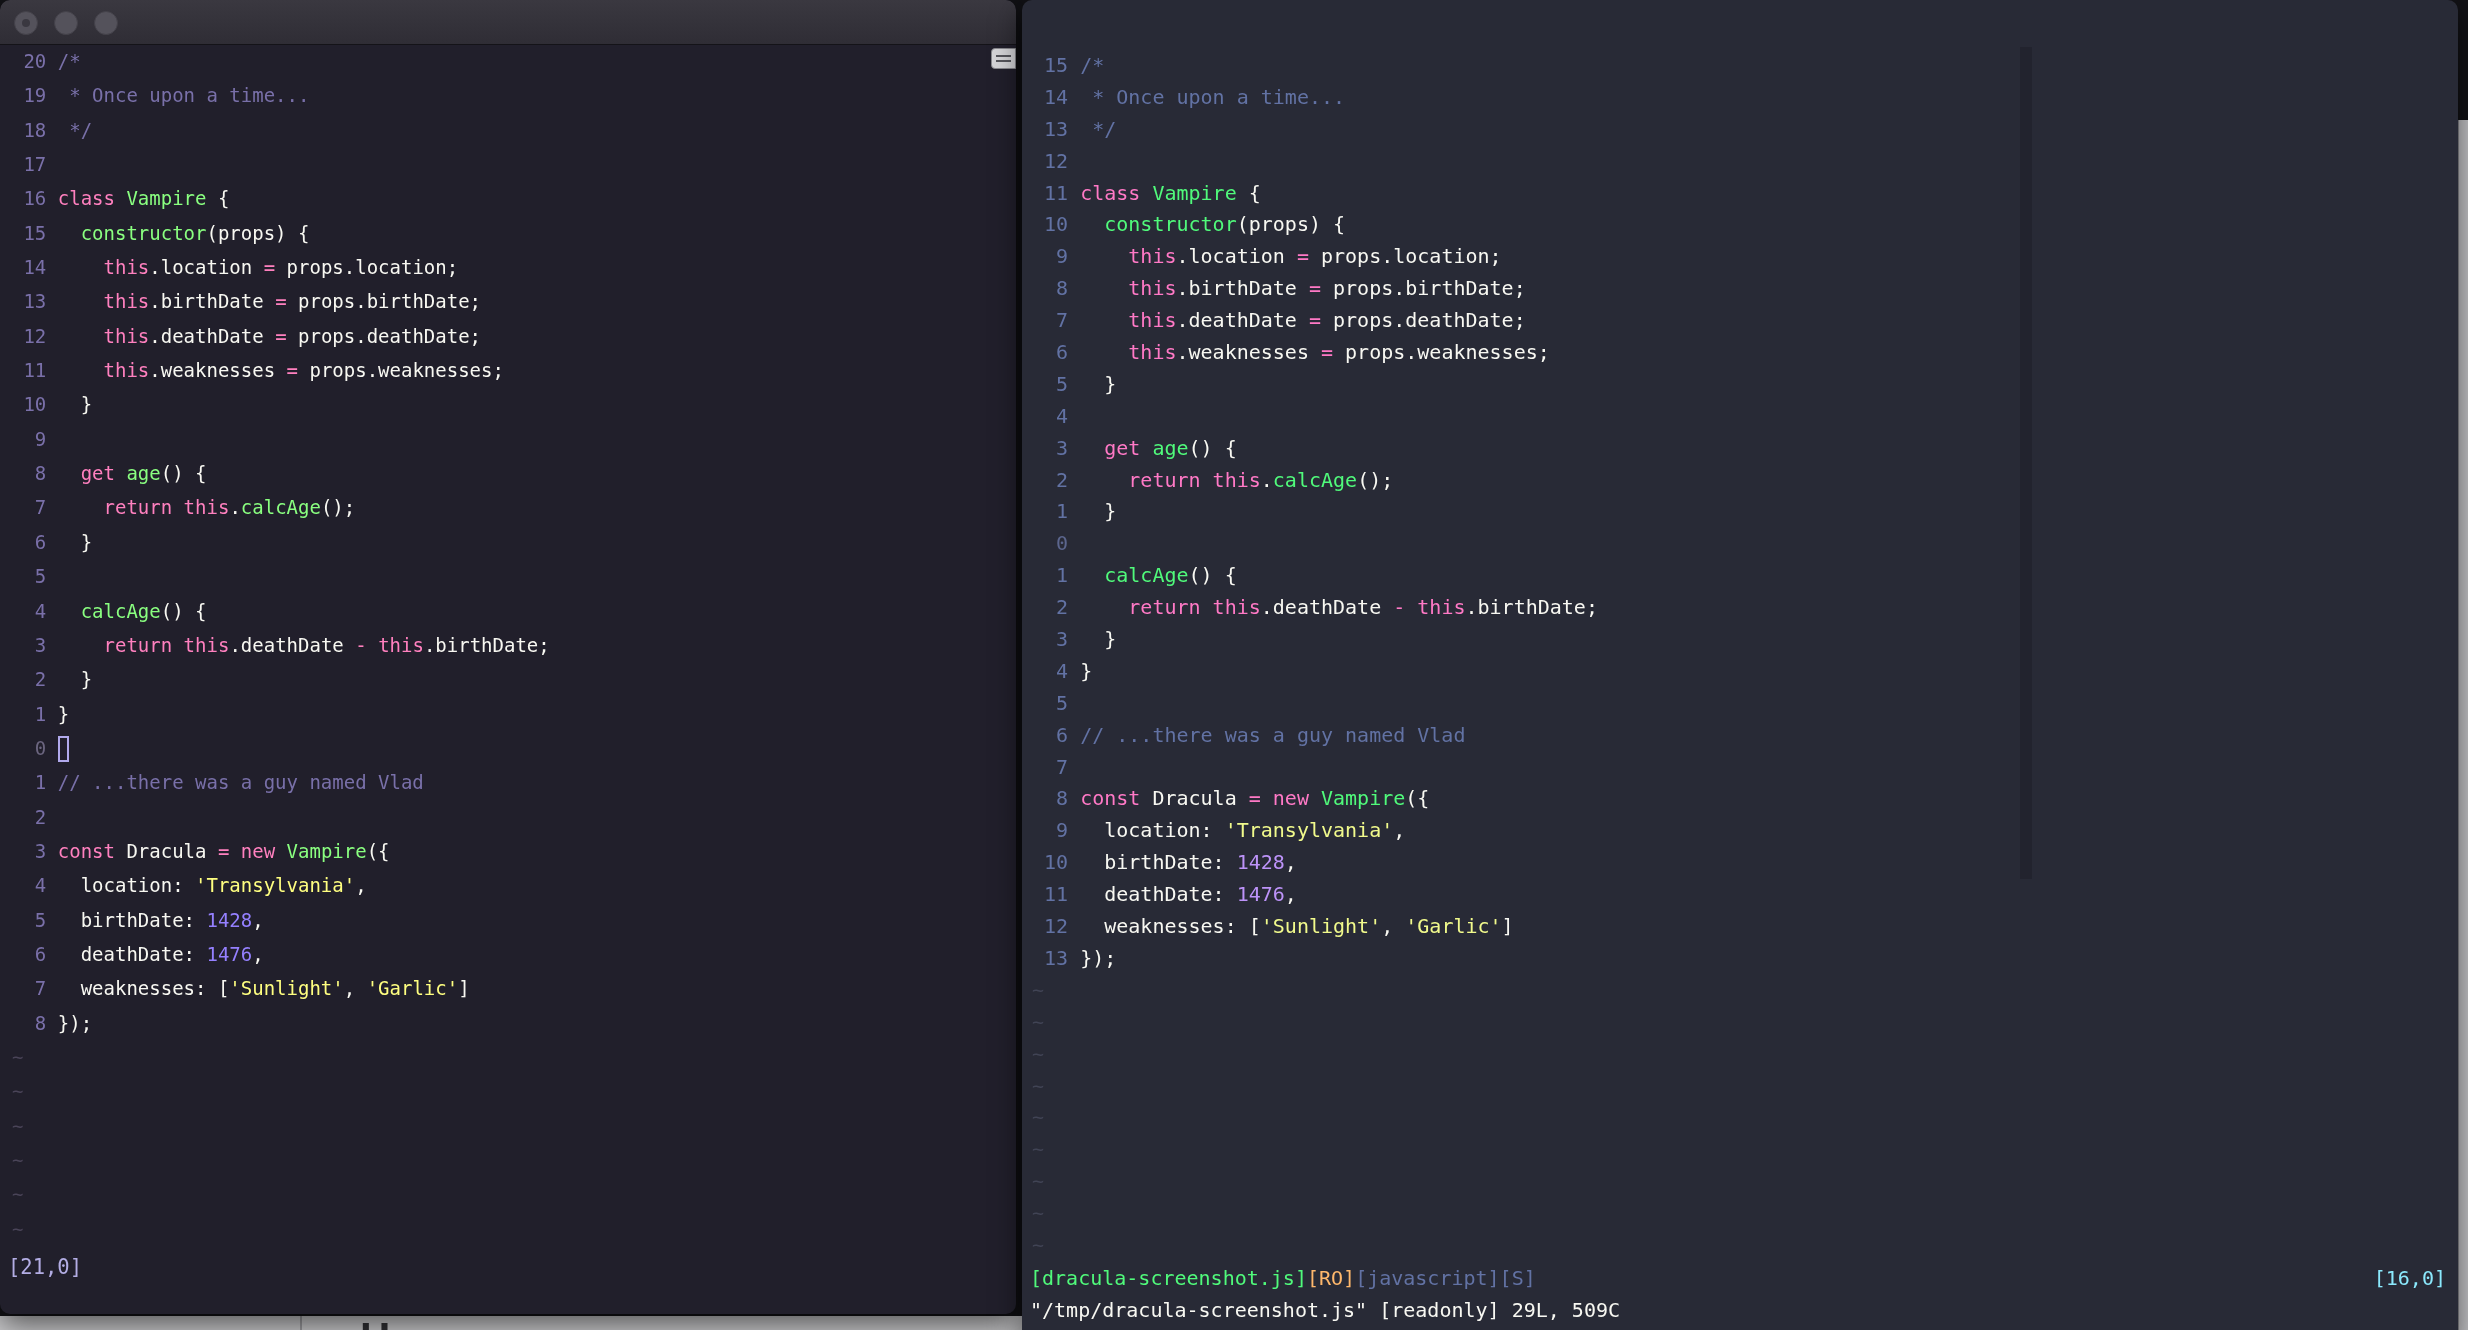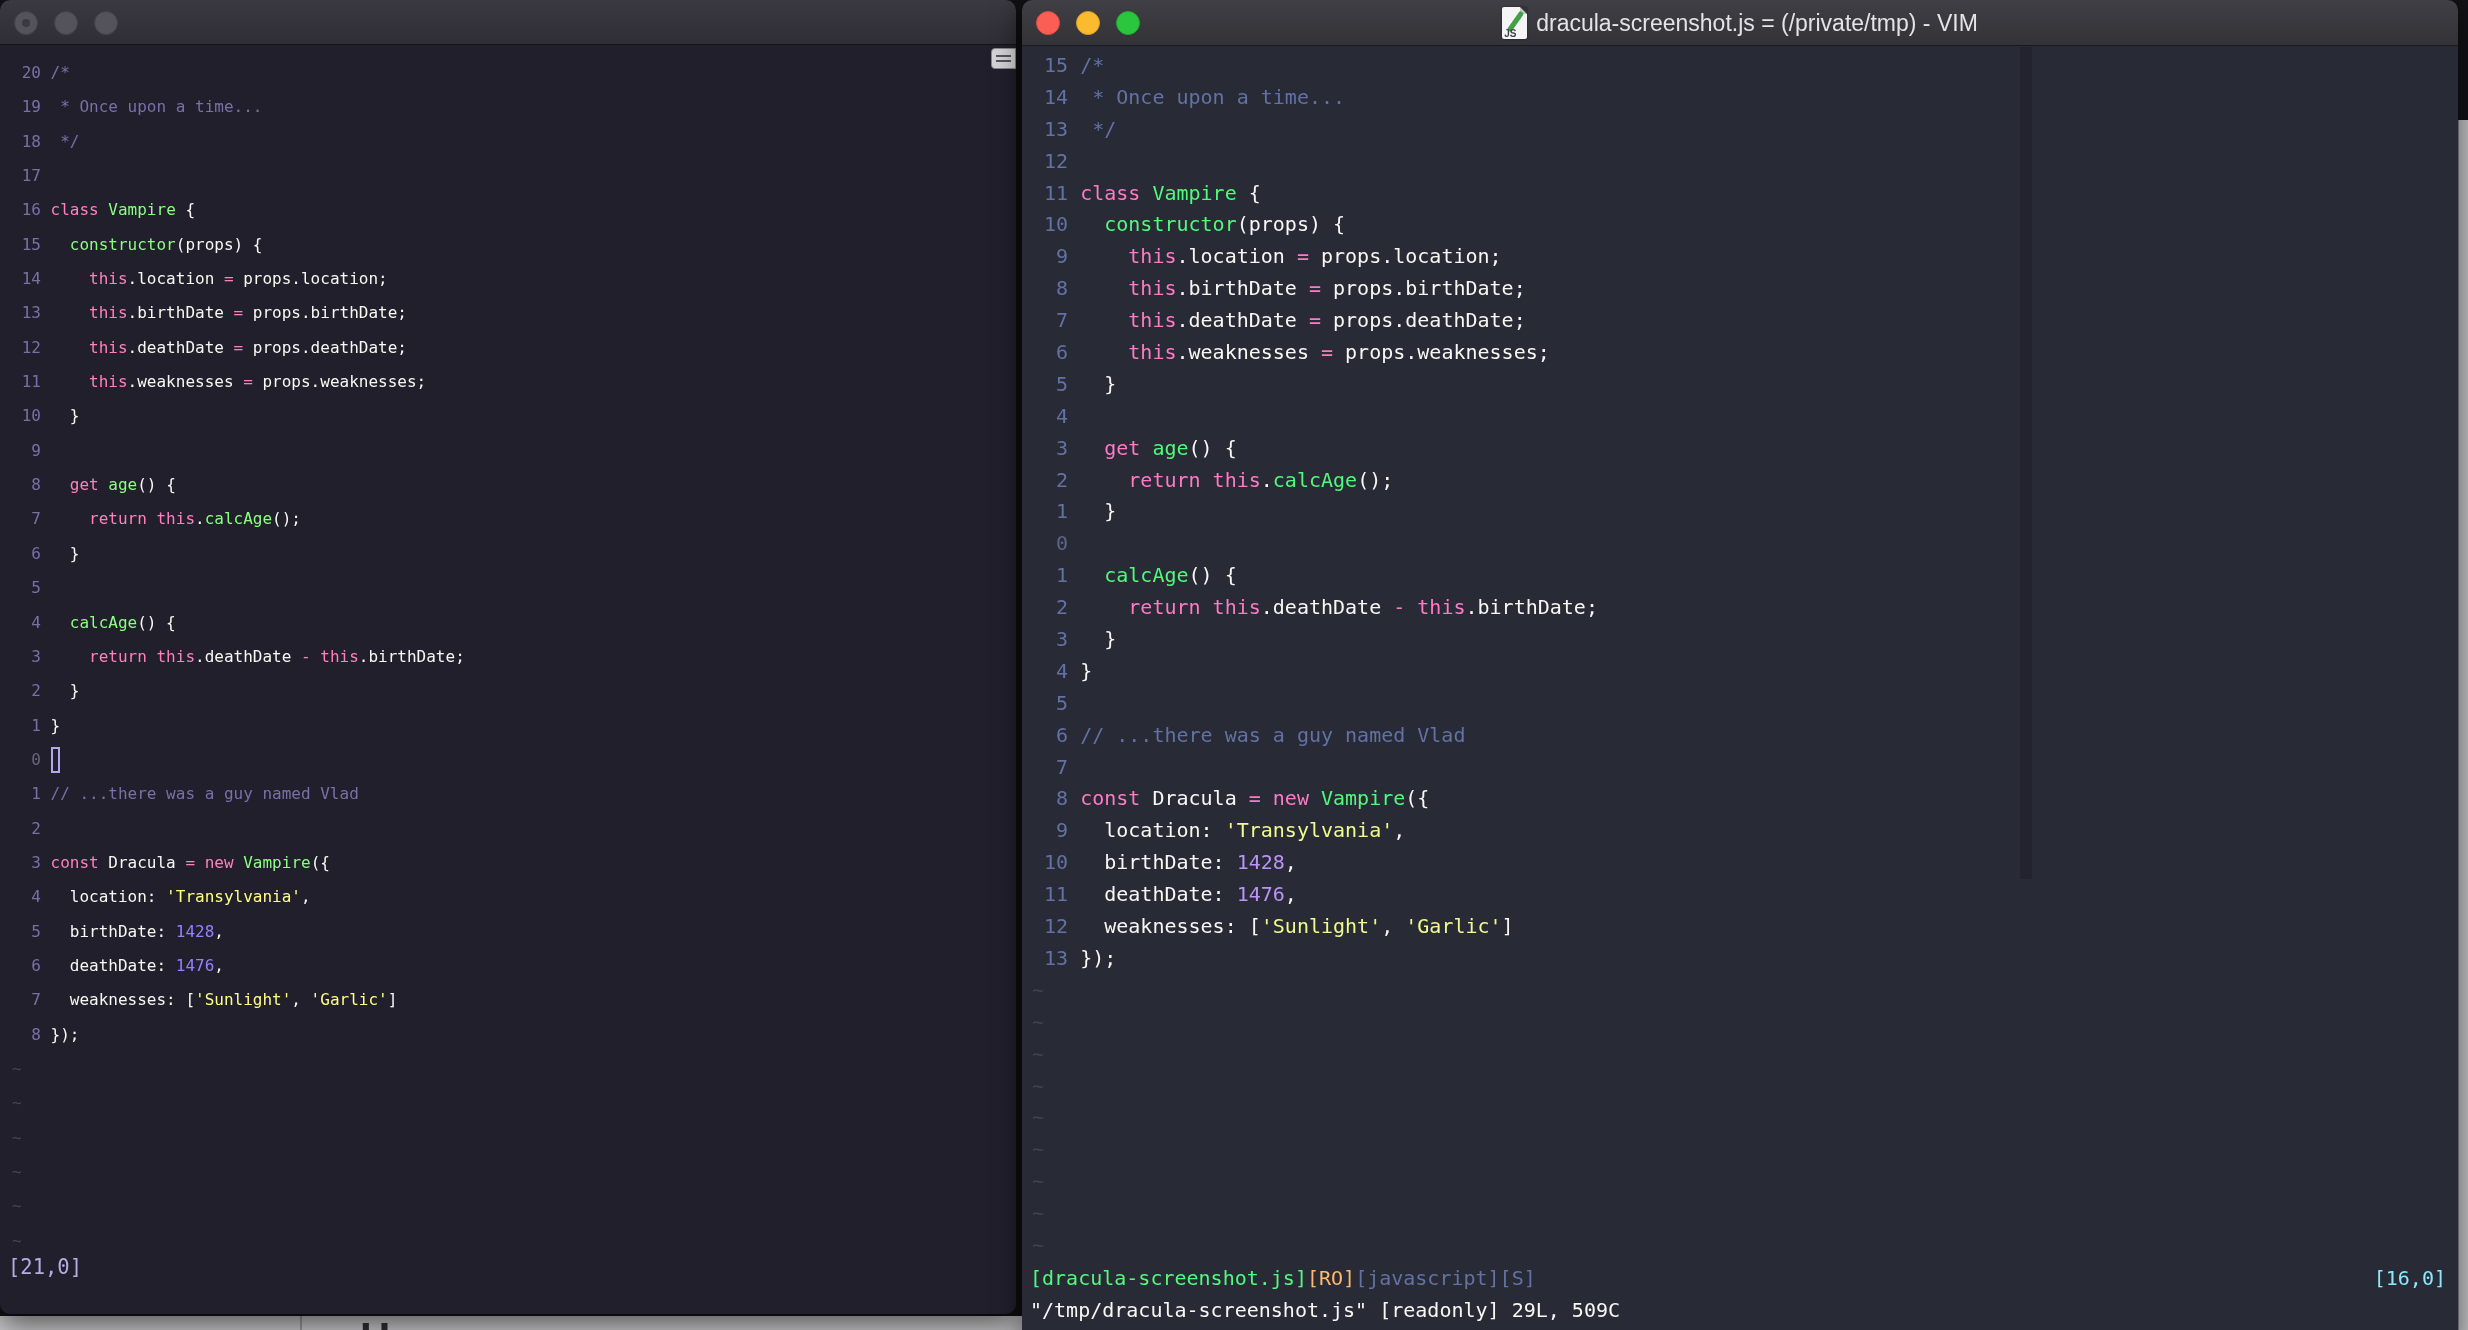--- a/index.html
+++ b/index.html
@@ -27,21 +27,21 @@
 
   .docicon { position:relative; width:25px; height:32px; background:#F5F5F7; border-radius:2px; box-shadow:0 0 2px rgba(0,0,0,.6); }
   .docicon .fold { position:absolute; right:0; top:0; width:0; height:0; border-left:7px solid #C9C9CE; border-top:7px solid #333237; }
   .docicon .pencil { position:absolute; left:11px; top:3px; width:5px; height:23px; background:#43A047; border-radius:2px; transform:rotate(35deg); }
   .docicon .jslabel { position:absolute; left:2px; bottom:0px; font-size:10px; font-weight:bold; color:#44464F; }
 
   .term-widget { position:absolute; left:991px; top:48px; width:25px; height:21px; background:#D5D5D8; border:1px solid #88888D; border-radius:4px 0 0 4px; }
   .term-widget::after { content:""; position:absolute; left:4px; right:4px; top:6px; height:2px; background:#55555B; box-shadow:0 5px 0 #55555B; }
 
   .code { position:absolute; left:0; right:0; font-family:"DejaVu Sans Mono", monospace; white-space:pre; }
-  .win-left  .code { top:56px; font-size:16px; }
+  .win-left  .code { top:44px; font-size:19px; }
   .win-right .code { top:50px; font-size:20px; }
   .win-left  .row { height:34.35px; line-height:34.35px; padding-left:12px; }
   .win-right .row { height:31.9px; line-height:31.9px; padding-left:10px; }
   .num { display:inline-block; width:3ch; text-align:right; margin-right:1ch; }
 
   .hollow-cursor { display:inline-block; width:1ch; height:26px; border:2px solid #B1A9EC; vertical-align:middle; }
 
   .colorcolumn { position:absolute; left:998px; top:47px; width:12px; height:832px; background:#22232E; }
 
   .statusbar { position:absolute; left:0; right:0; display:flex; justify-content:space-between; font-family:"DejaVu Sans Mono", monospace; white-space:pre; }
@@ -73,33 +73,20 @@
   </div>
   <div class="term-widget"></div>
   <div class="code"><div class="row"><span class="num" style="color: rgb(122, 112, 169);">20</span><span style="color: rgb(121, 112, 169);">/*</span></div><div class="row"><span class="num" style="color: rgb(122, 112, 169);">19</span><span style="color: rgb(121, 112, 169);"> * Once upon a time...</span></div><div class="row"><span class="num" style="color: rgb(122, 112, 169);">18</span><span style="color: rgb(121, 112, 169);"> */</span></div><div class="row"><span class="num" style="color: rgb(122, 112, 169);">17</span></div><div class="row"><span class="num" style="color: rgb(122, 112, 169);">16</span><span style="color: rgb(255, 128, 191);">class</span><span style="color: rgb(248, 248, 242);"> </span><span style="color: rgb(138, 255, 128);">Vampire</span><span style="color: rgb(248, 248, 242);"> {</span></div><div class="row"><span class="num" style="color: rgb(122, 112, 169);">15</span><span style="color: rgb(248, 248, 242);">  </span><span style="color: rgb(138, 255, 128);">constructor</span><span style="color: rgb(248, 248, 242);">(props) {</span></div><div class="row"><span class="num" style="color: rgb(122, 112, 169);">14</span><span style="color: rgb(248, 248, 242);">    </span><span style="color: rgb(255, 128, 191);">this</span><span style="color: rgb(248, 248, 242);">.location </span><span style="color: rgb(255, 128, 191);">=</span><span style="color: rgb(248, 248, 242);"> props.location;</span></div><div class="row"><span class="num" style="color: rgb(122, 112, 169);">13</span><span style="color: rgb(248, 248, 242);">    </span><span style="color: rgb(255, 128, 191);">this</span><span style="color: rgb(248, 248, 242);">.birthDate </span><span style="color: rgb(255, 128, 191);">=</span><span style="color: rgb(248, 248, 242);"> props.birthDate;</span></div><div class="row"><span class="num" style="color: rgb(122, 112, 169);">12</span><span style="color: rgb(248, 248, 242);">    </span><span style="color: rgb(255, 128, 191);">this</span><span style="color: rgb(248, 248, 242);">.deathDate </span><span style="color: rgb(255, 128, 191);">=</span><span style="color: rgb(248, 248, 242);"> props.deathDate;</span></div><div class="row"><span class="num" style="color: rgb(122, 112, 169);">11</span><span style="color: rgb(248, 248, 242);">    </span><span style="color: rgb(255, 128, 191);">this</span><span style="color: rgb(248, 248, 242);">.weaknesses </span><span style="color: rgb(255, 128, 191);">=</span><span style="color: rgb(248, 248, 242);"> props.weaknesses;</span></div><div class="row"><span class="num" style="color: rgb(122, 112, 169);">10</span><span style="color: rgb(248, 248, 242);">  }</span></div><div class="row"><span class="num" style="color: rgb(122, 112, 169);">9</span></div><div class="row"><span class="num" style="color: rgb(122, 112, 169);">8</span><span style="color: rgb(248, 248, 242);">  </span><span style="color: rgb(255, 128, 191);">get</span><span style="color: rgb(248, 248, 242);"> </span><span style="color: rgb(138, 255, 128);">age</span><span style="color: rgb(248, 248, 242);">() {</span></div><div class="row"><span class="num" style="color: rgb(122, 112, 169);">7</span><span style="color: rgb(248, 248, 242);">    </span><span style="color: rgb(255, 128, 191);">return</span><span style="color: rgb(248, 248, 242);"> </span><span style="color: rgb(255, 128, 191);">this</span><span style="color: rgb(248, 248, 242);">.</span><span style="color: rgb(138, 255, 128);">calcAge</span><span style="color: rgb(248, 248, 242);">();</span></div><div class="row"><span class="num" style="color: rgb(122, 112, 169);">6</span><span style="color: rgb(248, 248, 242);">  }</span></div><div class="row"><span class="num" style="color: rgb(122, 112, 169);">5</span></div><div class="row"><span class="num" style="color: rgb(122, 112, 169);">4</span><span style="color: rgb(248, 248, 242);">  </span><span style="color: rgb(138, 255, 128);">calcAge</span><span style="color: rgb(248, 248, 242);">() {</span></div><div class="row"><span class="num" style="color: rgb(122, 112, 169);">3</span><span style="color: rgb(248, 248, 242);">    </span><span style="color: rgb(255, 128, 191);">return</span><span style="color: rgb(248, 248, 242);"> </span><span style="color: rgb(255, 128, 191);">this</span><span style="color: rgb(248, 248, 242);">.deathDate </span><span style="color: rgb(255, 128, 191);">-</span><span style="color: rgb(248, 248, 242);"> </span><span style="color: rgb(255, 128, 191);">this</span><span style="color: rgb(248, 248, 242);">.birthDate;</span></div><div class="row"><span class="num" style="color: rgb(122, 112, 169);">2</span><span style="color: rgb(248, 248, 242);">  }</span></div><div class="row"><span class="num" style="color: rgb(122, 112, 169);">1</span><span style="color: rgb(248, 248, 242);">}</span></div><div class="row"><span class="num" style="color: rgb(107, 101, 127);">0</span><span class="hollow-cursor" style="border-color: rgb(177, 169, 236);"></span></div><div class="row"><span class="num" style="color: rgb(122, 112, 169);">1</span><span style="color: rgb(121, 112, 169);">// ...there was a guy named Vlad</span></div><div class="row"><span class="num" style="color: rgb(122, 112, 169);">2</span></div><div class="row"><span class="num" style="color: rgb(122, 112, 169);">3</span><span style="color: rgb(255, 128, 191);">const</span><span style="color: rgb(248, 248, 242);"> Dracula </span><span style="color: rgb(255, 128, 191);">=</span><span style="color: rgb(248, 248, 242);"> </span><span style="color: rgb(255, 128, 191);">new</span><span style="color: rgb(248, 248, 242);"> </span><span style="color: rgb(138, 255, 128);">Vampire</span><span style="color: rgb(248, 248, 242);">({</span></div><div class="row"><span class="num" style="color: rgb(122, 112, 169);">4</span><span style="color: rgb(248, 248, 242);">  location: </span><span style="color: rgb(255, 255, 128);">'Transylvania'</span><span style="color: rgb(248, 248, 242);">,</span></div><div class="row"><span class="num" style="color: rgb(122, 112, 169);">5</span><span style="color: rgb(248, 248, 242);">  birthDate: </span><span style="color: rgb(149, 128, 255);">1428</span><span style="color: rgb(248, 248, 242);">,</span></div><div class="row"><span class="num" style="color: rgb(122, 112, 169);">6</span><span style="color: rgb(248, 248, 242);">  deathDate: </span><span style="color: rgb(149, 128, 255);">1476</span><span style="color: rgb(248, 248, 242);">,</span></div><div class="row"><span class="num" style="color: rgb(122, 112, 169);">7</span><span style="color: rgb(248, 248, 242);">  weaknesses: [</span><span style="color: rgb(255, 255, 128);">'Sunlight'</span><span style="color: rgb(248, 248, 242);">, </span><span style="color: rgb(255, 255, 128);">'Garlic'</span><span style="color: rgb(248, 248, 242);">]</span></div><div class="row"><span class="num" style="color: rgb(122, 112, 169);">8</span><span style="color: rgb(248, 248, 242);">});</span></div><div class="row" style="color: rgb(74, 68, 88);">~</div><div class="row" style="color: rgb(74, 68, 88);">~</div><div class="row" style="color: rgb(74, 68, 88);">~</div><div class="row" style="color: rgb(74, 68, 88);">~</div><div class="row" style="color: rgb(74, 68, 88);">~</div><div class="row" style="color: rgb(74, 68, 88);">~</div></div>
   <div class="statusbar">
     <span class="status-right" style="color: rgb(179, 173, 228);">[21,0]</span>
   </div>
   <div class="cmdline"></div>
 </div>
 
 <div class="window win-right" style="background: rgb(40, 42, 54);">
-  <div class="titlebar">
-    <span class="light l1"></span>
-    <span class="light l2"></span>
-    <span class="light l3"></span>
-    <div class="title-wrap">
-      <span class="docicon">
-        <span class="fold"></span>
-        <span class="pencil"></span>
-        <span class="jslabel">JS</span>
-      </span>
-      <span class="title">dracula-screenshot.js = (/private/tmp) - VIM</span>
-    </div>
-  </div>
   <div class="colorcolumn" style="background: rgb(34, 35, 46);"></div>
   <div class="code"><div class="row"><span class="num" style="color: rgb(98, 114, 164);">15</span><span style="color: rgb(98, 114, 164);">/*</span></div><div class="row"><span class="num" style="color: rgb(98, 114, 164);">14</span><span style="color: rgb(98, 114, 164);"> * Once upon a time...</span></div><div class="row"><span class="num" style="color: rgb(98, 114, 164);">13</span><span style="color: rgb(98, 114, 164);"> */</span></div><div class="row"><span class="num" style="color: rgb(98, 114, 164);">12</span></div><div class="row"><span class="num" style="color: rgb(98, 114, 164);">11</span><span style="color: rgb(255, 121, 198);">class</span><span style="color: rgb(248, 248, 242);"> </span><span style="color: rgb(80, 250, 123);">Vampire</span><span style="color: rgb(248, 248, 242);"> {</span></div><div class="row"><span class="num" style="color: rgb(98, 114, 164);">10</span><span style="color: rgb(248, 248, 242);">  </span><span style="color: rgb(80, 250, 123);">constructor</span><span style="color: rgb(248, 248, 242);">(props) {</span></div><div class="row"><span class="num" style="color: rgb(98, 114, 164);">9</span><span style="color: rgb(248, 248, 242);">    </span><span style="color: rgb(255, 121, 198);">this</span><span style="color: rgb(248, 248, 242);">.location </span><span style="color: rgb(255, 121, 198);">=</span><span style="color: rgb(248, 248, 242);"> props.location;</span></div><div class="row"><span class="num" style="color: rgb(98, 114, 164);">8</span><span style="color: rgb(248, 248, 242);">    </span><span style="color: rgb(255, 121, 198);">this</span><span style="color: rgb(248, 248, 242);">.birthDate </span><span style="color: rgb(255, 121, 198);">=</span><span style="color: rgb(248, 248, 242);"> props.birthDate;</span></div><div class="row"><span class="num" style="color: rgb(98, 114, 164);">7</span><span style="color: rgb(248, 248, 242);">    </span><span style="color: rgb(255, 121, 198);">this</span><span style="color: rgb(248, 248, 242);">.deathDate </span><span style="color: rgb(255, 121, 198);">=</span><span style="color: rgb(248, 248, 242);"> props.deathDate;</span></div><div class="row"><span class="num" style="color: rgb(98, 114, 164);">6</span><span style="color: rgb(248, 248, 242);">    </span><span style="color: rgb(255, 121, 198);">this</span><span style="color: rgb(248, 248, 242);">.weaknesses </span><span style="color: rgb(255, 121, 198);">=</span><span style="color: rgb(248, 248, 242);"> props.weaknesses;</span></div><div class="row"><span class="num" style="color: rgb(98, 114, 164);">5</span><span style="color: rgb(248, 248, 242);">  }</span></div><div class="row"><span class="num" style="color: rgb(98, 114, 164);">4</span></div><div class="row"><span class="num" style="color: rgb(98, 114, 164);">3</span><span style="color: rgb(248, 248, 242);">  </span><span style="color: rgb(255, 121, 198);">get</span><span style="color: rgb(248, 248, 242);"> </span><span style="color: rgb(80, 250, 123);">age</span><span style="color: rgb(248, 248, 242);">() {</span></div><div class="row"><span class="num" style="color: rgb(98, 114, 164);">2</span><span style="color: rgb(248, 248, 242);">    </span><span style="color: rgb(255, 121, 198);">return</span><span style="color: rgb(248, 248, 242);"> </span><span style="color: rgb(255, 121, 198);">this</span><span style="color: rgb(248, 248, 242);">.</span><span style="color: rgb(80, 250, 123);">calcAge</span><span style="color: rgb(248, 248, 242);">();</span></div><div class="row"><span class="num" style="color: rgb(98, 114, 164);">1</span><span style="color: rgb(248, 248, 242);">  }</span></div><div class="row"><span class="num" style="color: rgb(92, 102, 142);">0</span></div><div class="row"><span class="num" style="color: rgb(98, 114, 164);">1</span><span style="color: rgb(248, 248, 242);">  </span><span style="color: rgb(80, 250, 123);">calcAge</span><span style="color: rgb(248, 248, 242);">() {</span></div><div class="row"><span class="num" style="color: rgb(98, 114, 164);">2</span><span style="color: rgb(248, 248, 242);">    </span><span style="color: rgb(255, 121, 198);">return</span><span style="color: rgb(248, 248, 242);"> </span><span style="color: rgb(255, 121, 198);">this</span><span style="color: rgb(248, 248, 242);">.deathDate </span><span style="color: rgb(255, 121, 198);">-</span><span style="color: rgb(248, 248, 242);"> </span><span style="color: rgb(255, 121, 198);">this</span><span style="color: rgb(248, 248, 242);">.birthDate;</span></div><div class="row"><span class="num" style="color: rgb(98, 114, 164);">3</span><span style="color: rgb(248, 248, 242);">  }</span></div><div class="row"><span class="num" style="color: rgb(98, 114, 164);">4</span><span style="color: rgb(248, 248, 242);">}</span></div><div class="row"><span class="num" style="color: rgb(98, 114, 164);">5</span></div><div class="row"><span class="num" style="color: rgb(98, 114, 164);">6</span><span style="color: rgb(98, 114, 164);">// ...there was a guy named Vlad</span></div><div class="row"><span class="num" style="color: rgb(98, 114, 164);">7</span></div><div class="row"><span class="num" style="color: rgb(98, 114, 164);">8</span><span style="color: rgb(255, 121, 198);">const</span><span style="color: rgb(248, 248, 242);"> Dracula </span><span style="color: rgb(255, 121, 198);">=</span><span style="color: rgb(248, 248, 242);"> </span><span style="color: rgb(255, 121, 198);">new</span><span style="color: rgb(248, 248, 242);"> </span><span style="color: rgb(80, 250, 123);">Vampire</span><span style="color: rgb(248, 248, 242);">({</span></div><div class="row"><span class="num" style="color: rgb(98, 114, 164);">9</span><span style="color: rgb(248, 248, 242);">  location: </span><span style="color: rgb(241, 250, 140);">'Transylvania'</span><span style="color: rgb(248, 248, 242);">,</span></div><div class="row"><span class="num" style="color: rgb(98, 114, 164);">10</span><span style="color: rgb(248, 248, 242);">  birthDate: </span><span style="color: rgb(189, 147, 249);">1428</span><span style="color: rgb(248, 248, 242);">,</span></div><div class="row"><span class="num" style="color: rgb(98, 114, 164);">11</span><span style="color: rgb(248, 248, 242);">  deathDate: </span><span style="color: rgb(189, 147, 249);">1476</span><span style="color: rgb(248, 248, 242);">,</span></div><div class="row"><span class="num" style="color: rgb(98, 114, 164);">12</span><span style="color: rgb(248, 248, 242);">  weaknesses: [</span><span style="color: rgb(241, 250, 140);">'Sunlight'</span><span style="color: rgb(248, 248, 242);">, </span><span style="color: rgb(241, 250, 140);">'Garlic'</span><span style="color: rgb(248, 248, 242);">]</span></div><div class="row"><span class="num" style="color: rgb(98, 114, 164);">13</span><span style="color: rgb(248, 248, 242);">});</span></div><div class="row" style="color: rgb(65, 68, 85);">~</div><div class="row" style="color: rgb(65, 68, 85);">~</div><div class="row" style="color: rgb(65, 68, 85);">~</div><div class="row" style="color: rgb(65, 68, 85);">~</div><div class="row" style="color: rgb(65, 68, 85);">~</div><div class="row" style="color: rgb(65, 68, 85);">~</div><div class="row" style="color: rgb(65, 68, 85);">~</div><div class="row" style="color: rgb(65, 68, 85);">~</div><div class="row" style="color: rgb(65, 68, 85);">~</div></div>
   <div class="statusbar">
     <span class="status-left"><span style="color: rgb(80, 250, 123);">[dracula-screenshot.js]</span><span style="color: rgb(255, 184, 108);">[RO]</span><span style="color: rgb(98, 114, 164);">[javascript][S]</span></span>
     <span class="status-right" style="color: rgb(139, 233, 253);">[16,0]</span>
   </div>
   <div class="cmdline">"/tmp/dracula-screenshot.js" [readonly] 29L, 509C</div>
 </div>
 
 </body></html>

